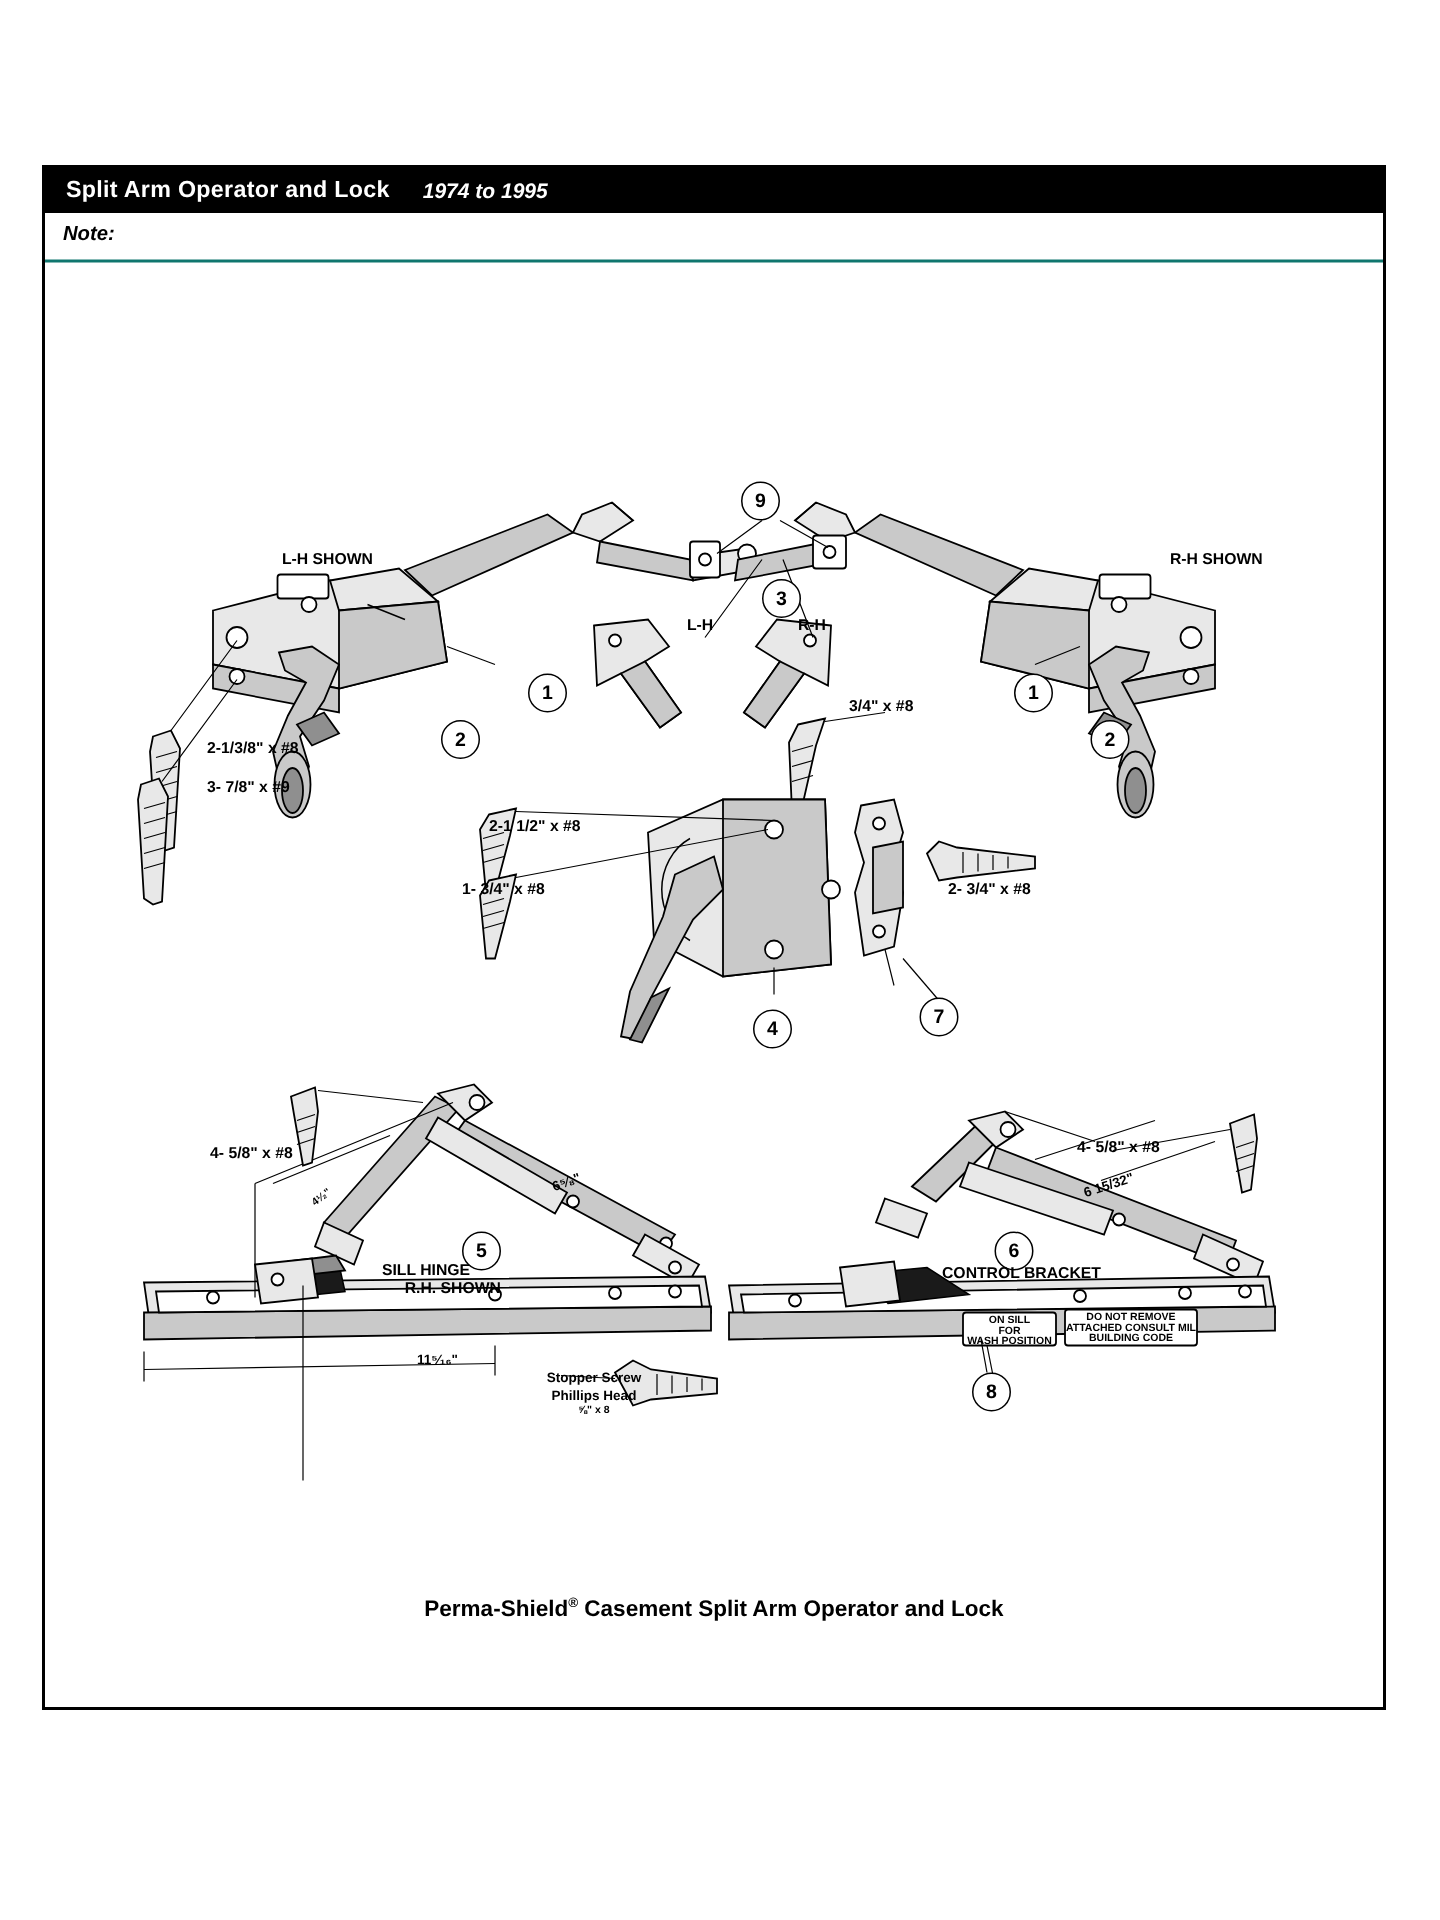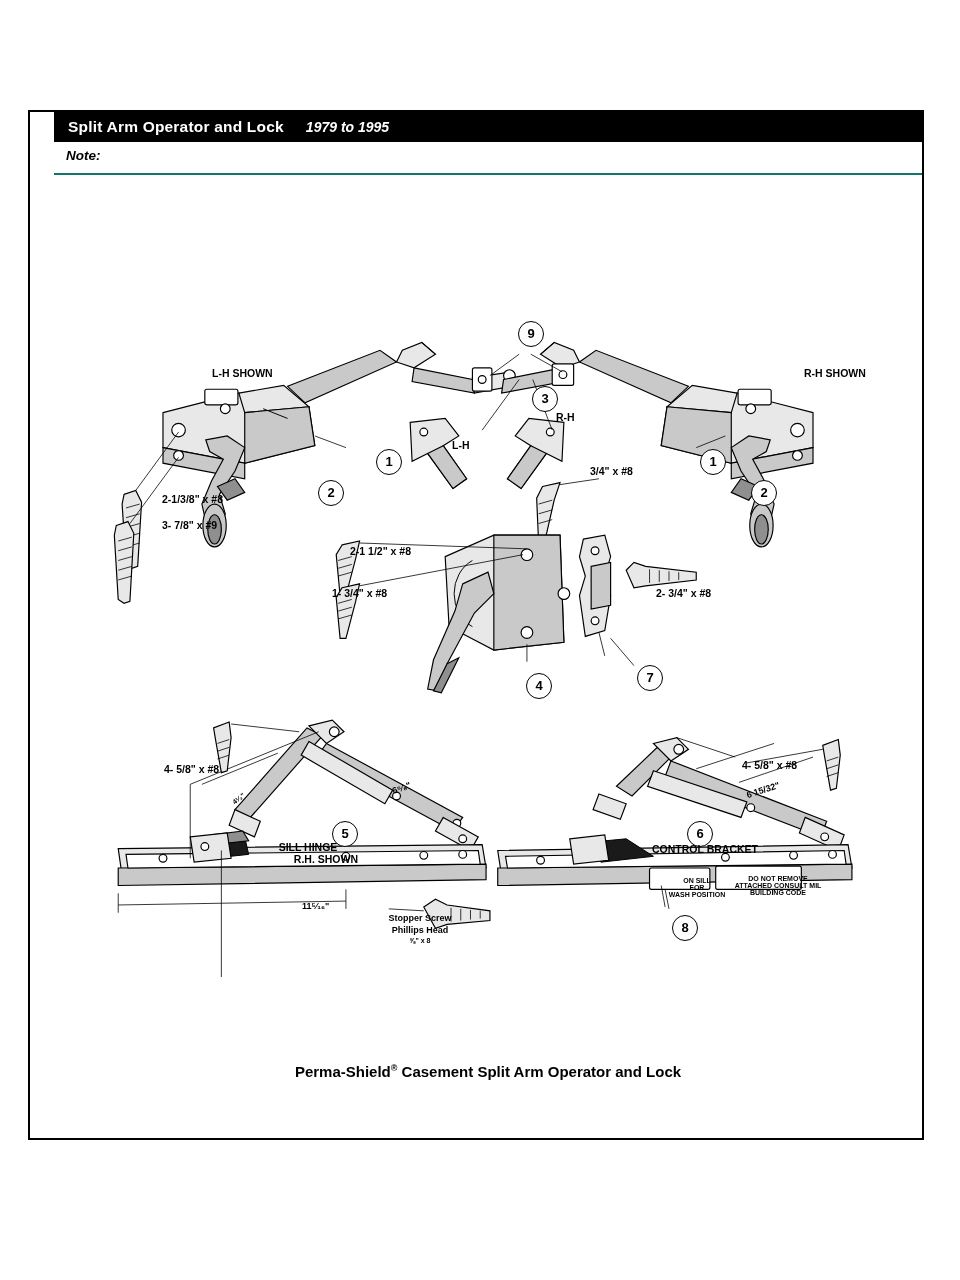--- a/index.html
+++ b/index.html
@@ -16,21 +16,20 @@
   }
   .page {
     position: absolute;
     left: 28px;
     top: 110px;
     width: 896px;
     height: 1030px;
     border: 2px solid #000;
     box-sizing: border-box;
     background: #fff;
-    padding-left: 24px;
   }
   .title-bar {
     height: 30px;
     background: #000;
     color: #fff;
     display: flex;
     align-items: center;
     padding: 0 0 0 14px;
     box-sizing: border-box;
   }
@@ -124,21 +123,21 @@
   .ln { stroke: #000; stroke-width: 1; fill: none; }
   .ln-thin { stroke: #000; stroke-width: 0.8; fill: none; }
 </style>
 </head>
 <body>
 
 <div class="page">
 
   <div class="title-bar">
     <span class="t1">Split Arm Operator and Lock</span>
-    <span class="t2">1979 to 1995</span>
+    <span class="t2">1974 to 1995</span>
   </div>
 
   <div class="note-box">
     <div class="note-label">Note:</div>
   </div>
 
   <div class="diagram">
 
     <svg class="art" viewBox="0 0 892 880">
 
@@ -317,21 +316,21 @@
     <div class="callout" style="left:478px; top:211px;">3</div>
     <div class="callout" style="left:472px; top:498px;">4</div>
     <div class="callout" style="left:278px; top:646px;">5</div>
     <div class="callout" style="left:633px; top:646px;">6</div>
     <div class="callout" style="left:583px; top:490px;">7</div>
     <div class="callout" style="left:618px; top:740px;">8</div>
     <div class="callout" style="left:464px; top:146px;">9</div>
 
     <div class="lbl" style="left:158px; top:192px;">L-H SHOWN</div>
     <div class="lbl" style="left:710px; top:192px;margin-left:40px;">R-H SHOWN</div>
-    <div class="lbl" style="left:398px; top:236px;margin-top:28px;">L-H</div>
+    <div class="lbl" style="left:428px; top:236px;">L-H</div>
     <div class="lbl" style="left:502px; top:236px;">R-H</div>
 
     <div class="lbl" style="left:108px; top:318px;">2-1/3/8" x #8</div>
     <div class="lbl" style="left:108px; top:344px;">3- 7/8" x #9</div>
     <div class="lbl" style="left:536px; top:290px;">3/4" x #8</div>
 
     <div class="lbl" style="left:296px; top:370px;">2-1 1/2" x #8</div>
     <div class="lbl" style="left:278px; top:412px;">1- 3/4" x #8</div>
     <div class="lbl" style="left:602px; top:412px;">2- 3/4" x #8</div>
 

